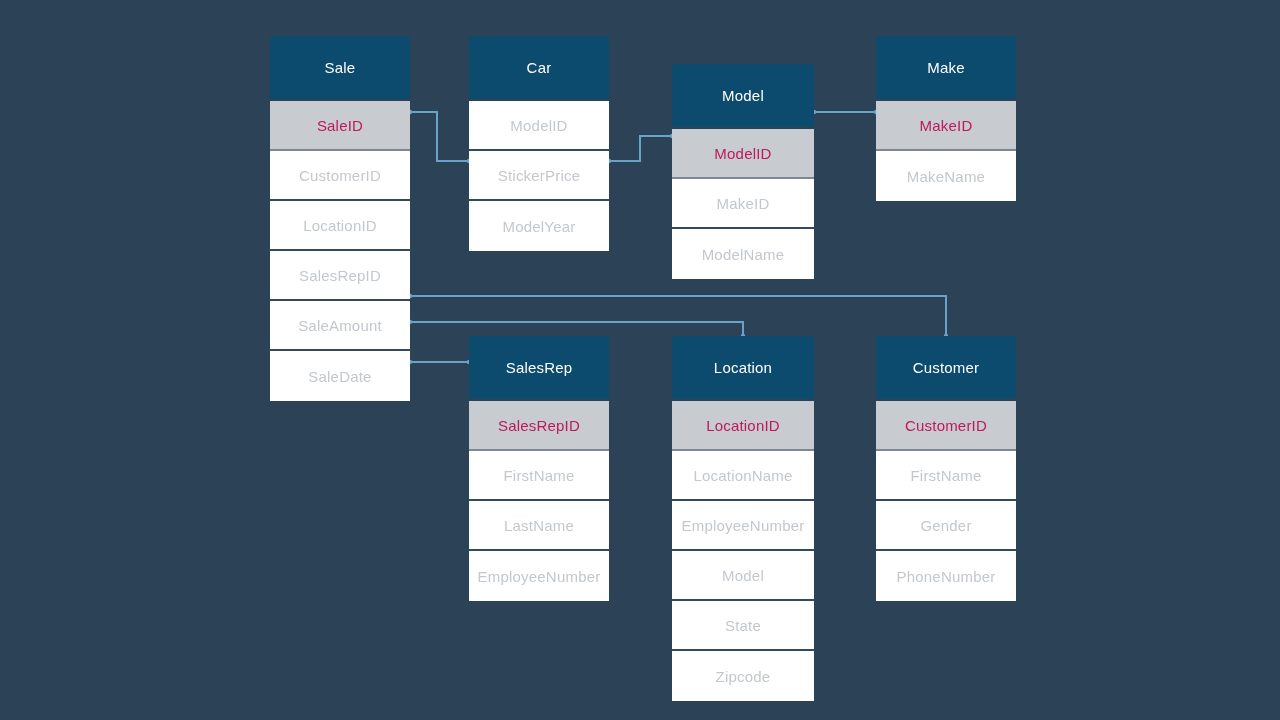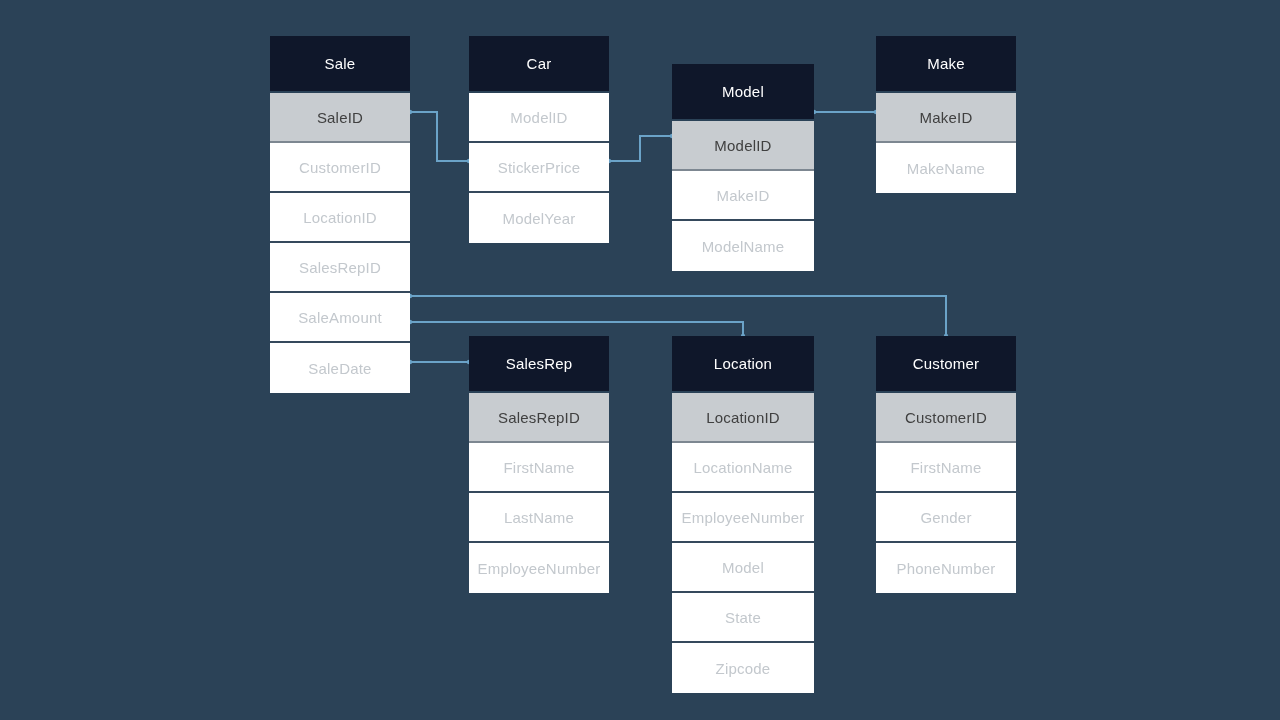--- a/index.html
+++ b/index.html
@@ -29,22 +29,22 @@
     height: 720px;
     pointer-events: none;
     z-index: 1;
   }
   .entity {
     position: absolute;
     z-index: 2;
     box-sizing: border-box;
   }
   .entity-header {
-    height: 57px;
-    background: #0f172a;
+    height: 65px;
+    background: #0c4a6e;
     color: #ffffff;
     font-size: 15px;
     display: flex;
     align-items: center;
     justify-content: center;
     letter-spacing: 0.2px;
     box-sizing: border-box;
     border-bottom: 2px solid #2b4257;
   }
   .field {
@@ -57,21 +57,21 @@
     justify-content: center;
     box-sizing: border-box;
     border-bottom: 2px solid #35495c;
     letter-spacing: 0.2px;
   }
   .field.last {
     border-bottom: none;
   }
   .field.pk {
     background: #c8ccd0;
-    color: #404040;
+    color: #be185d;
     border-bottom: 2px solid #7d8791;
   }
 </style>
 </head>
 <body>
 
 <div id="canvas">
 
   <svg id="links" viewBox="0 0 1280 720" width="1280" height="720" xmlns="http://www.w3.org/2000/svg">
       <path d="M 410 112 L 437 112 L 437 161 L 469 161" fill="none" stroke="#6ba3c8" stroke-width="2" stroke-linecap="butt" stroke-linejoin="miter"></path>

